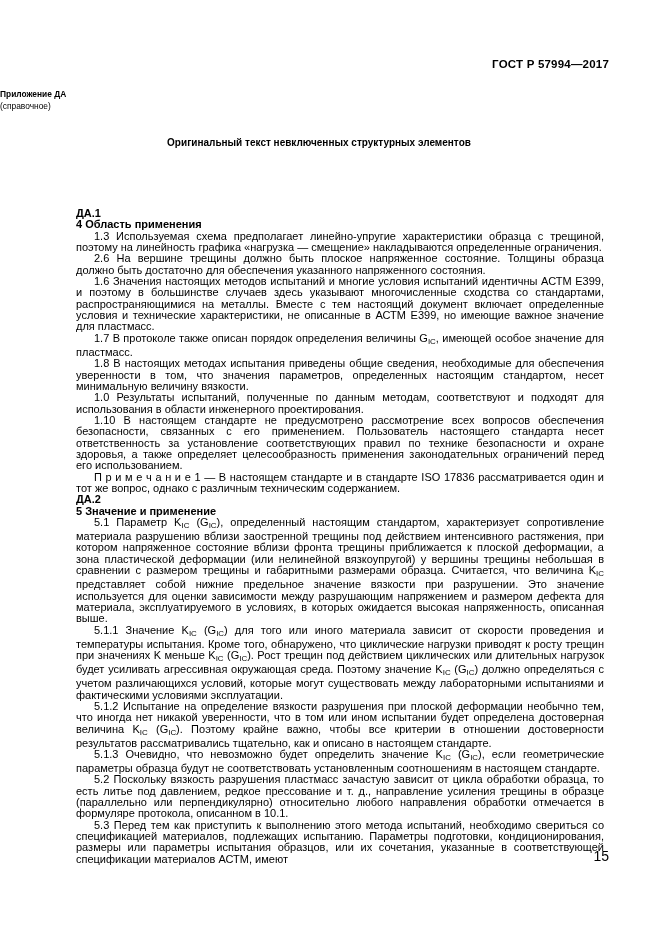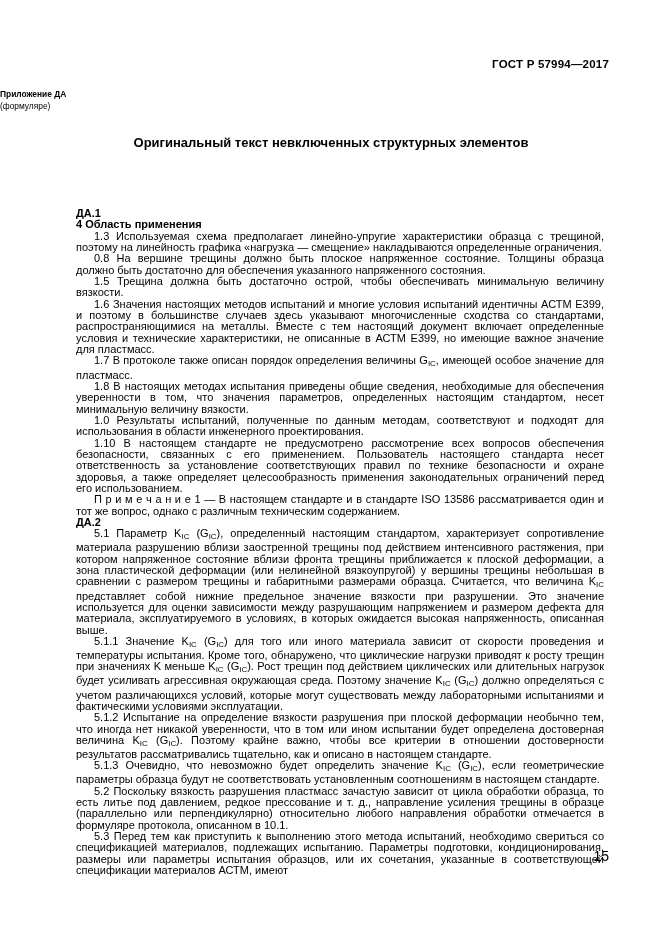--- a/index.html
+++ b/index.html
@@ -40,26 +40,26 @@
     width: 661px;
     font-family: "Liberation Sans", sans-serif;
     font-size: 8.4px;
     line-height: 12px;
   }
   .annex-line1 { font-weight: bold; }
   .annex-line2 { font-weight: normal; }
 
   .doc-title {
     position: absolute;
-    left: 96px;
+    left: 84px;
     top: 136px;
     width: 470px;
     text-align: center;
     font-family: "Liberation Sans", sans-serif;
-    font-size: 13px;
+    font-size: 10px;
     font-weight: bold;
     line-height: 13px;
   }
 
   .content {
     position: absolute;
     left: 76px;
     top: 208px;
     width: 528px;
     font-family: "Liberation Sans", sans-serif;
@@ -101,44 +101,44 @@
 </style>
 </head>
 <body>
 
 <div class="page">
 
   <div class="std-header">ГОСТ Р 57994—2017</div>
 
   <div class="annex-block">
     <div class="annex-line1">Приложение ДА</div>
-    <div class="annex-line2">(формуляре)</div>
+    <div class="annex-line2">(справочное)</div>
   </div>
 
   <div class="doc-title">
     <div>Оригинальный текст невключенных структурных элементов</div>
   </div>
 
   <div class="content">
 
     <p class="sec-num">ДА.1</p>
     <p class="sec-head">4 Область применения</p>
 
     <p class="para">1.3 Используемая схема предполагает линейно-упругие характеристики образца с трещиной, поэтому на линейность графика «нагрузка — смещение» накладываются определенные ограничения.</p>
-    <p class="para">0.8 На вершине трещины должно быть плоское напряженное состояние. Толщины образца должно быть достаточно для обеспечения указанного напряженного состояния.</p>
-    <p class="para">1.5 Трещина должна быть достаточно острой, чтобы обеспечивать минимальную величину вязкости.</p>
+    <p class="para">2.6 На вершине трещины должно быть плоское напряженное состояние. Толщины образца должно быть достаточно для обеспечения указанного напряженного состояния.</p>
     <p class="para">1.6 Значения настоящих методов испытаний и многие условия испытаний идентичны АСТМ E399, и поэтому в большинстве случаев здесь указывают многочисленные сходства со стандартами, распространяющимися на металлы. Вместе с тем настоящий документ включает определенные условия и технические характеристики, не описанные в АСТМ E399, но имеющие важное значение для пластмасс.</p>
     <p class="para">1.7 В протоколе также описан порядок определения величины G<sub>IC</sub>, имеющей особое значение для пластмасс.</p>
     <p class="para">1.8 В настоящих методах испытания приведены общие сведения, необходимые для обеспечения уверенности в том, что значения параметров, определенных настоящим стандартом, несет минимальную величину вязкости.</p>
     <p class="para">1.0 Результаты испытаний, полученные по данным методам, соответствуют и подходят для использования в области инженерного проектирования.</p>
     <p class="para">1.10 В настоящем стандарте не предусмотрено рассмотрение всех вопросов обеспечения безопасности, связанных с его применением. Пользователь настоящего стандарта несет ответственность за установление соответствующих правил по технике безопасности и охране здоровья, а также определяет целесообразность применения законодательных ограничений перед его использованием.</p>
 
-    <p class="note">П р и м е ч а н и е  1 — В настоящем стандарте и в стандарте ISO 13586 рассматривается один и тот же вопрос, однако с различным техническим содержанием.</p>
+    <p class="note">П р и м е ч а н и е  1 — В настоящем стандарте и в стандарте ISO 17836 рассматривается один и тот же вопрос, однако с различным техническим содержанием.</p>
 
     <p class="sec-num gap-before">ДА.2</p>
+    <p class="sec-head">5 Значение и применение</p>
 
     <p class="para">5.1 Параметр K<sub>IC</sub> (G<sub>IC</sub>), определенный настоящим стандартом, характеризует сопротивление материала разрушению вблизи заостренной трещины под действием интенсивного растяжения, при котором напряженное состояние вблизи фронта трещины приближается к плоской деформации, а зона пластической деформации (или нелинейной вязкоупругой) у вершины трещины небольшая в сравнении с размером трещины и габаритными размерами образца. Считается, что величина K<sub>IC</sub> представляет собой нижние предельное значение вязкости при разрушении. Это значение используется для оценки зависимости между разрушающим напряжением и размером дефекта для материала, эксплуатируемого в условиях, в которых ожидается высокая напряженность, описанная выше.</p>
     <p class="para">5.1.1 Значение K<sub>IC</sub> (G<sub>IC</sub>) для того или иного материала зависит от скорости проведения и температуры испытания. Кроме того, обнаружено, что циклические нагрузки приводят к росту трещин при значениях K меньше K<sub>IC</sub> (G<sub>IC</sub>). Рост трещин под действием циклических или длительных нагрузок будет усиливать агрессивная окружающая среда. Поэтому значение K<sub>IC</sub> (G<sub>IC</sub>) должно определяться с учетом различающихся условий, которые могут существовать между лабораторными испытаниями и фактическими условиями эксплуатации.</p>
     <p class="para">5.1.2 Испытание на определение вязкости разрушения при плоской деформации необычно тем, что иногда нет никакой уверенности, что в том или ином испытании будет определена достоверная величина K<sub>IC</sub> (G<sub>IC</sub>). Поэтому крайне важно, чтобы все критерии в отношении достоверности результатов рассматривались тщательно, как и описано в настоящем стандарте.</p>
     <p class="para">5.1.3 Очевидно, что невозможно будет определить значение K<sub>IC</sub> (G<sub>IC</sub>), если геометрические параметры образца будут не соответствовать установленным соотношениям в настоящем стандарте.</p>
     <p class="para">5.2 Поскольку вязкость разрушения пластмасс зачастую зависит от цикла обработки образца, то есть литье под давлением, редкое прессование и т. д., направление усиления трещины в образце (параллельно или перпендикулярно) относительно любого направления обработки отмечается в формуляре протокола, описанном в 10.1.</p>
     <p class="para">5.3 Перед тем как приступить к выполнению этого метода испытаний, необходимо свериться со спецификацией материалов, подлежащих испытанию. Параметры подготовки, кондиционирования, размеры или параметры испытания образцов, или их сочетания, указанные в соответствующей спецификации материалов АСТМ, имеют</p>
 
   </div>
 

